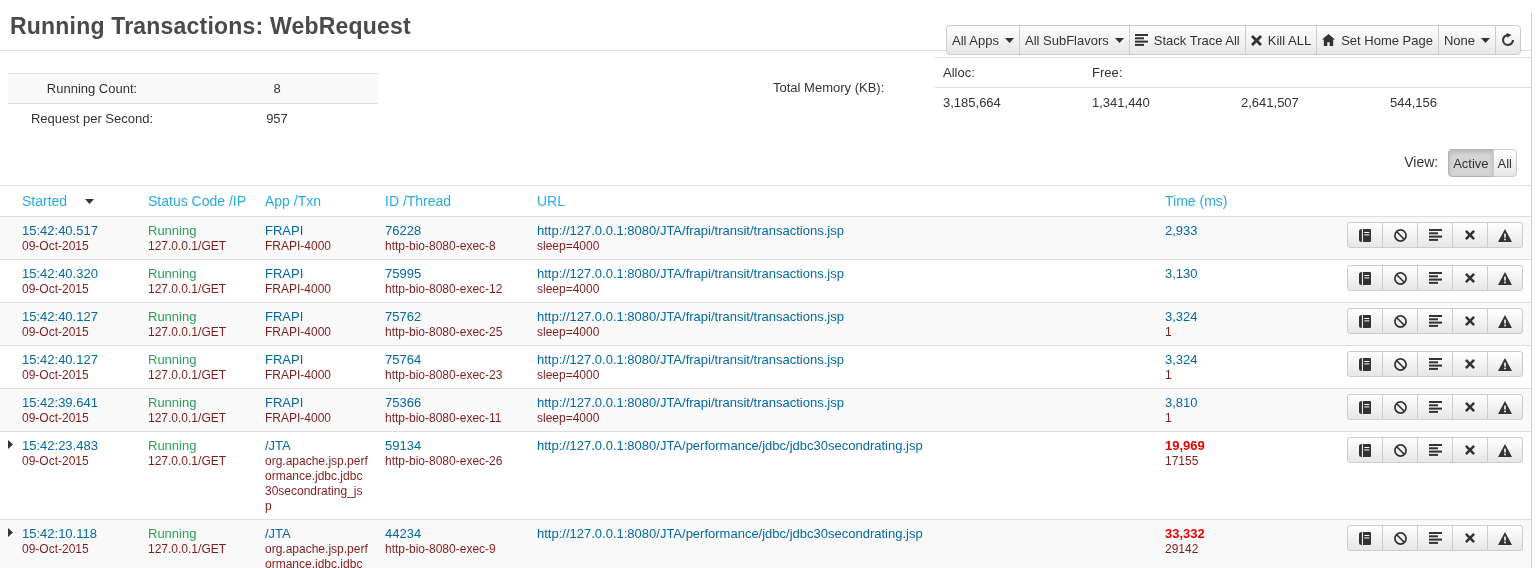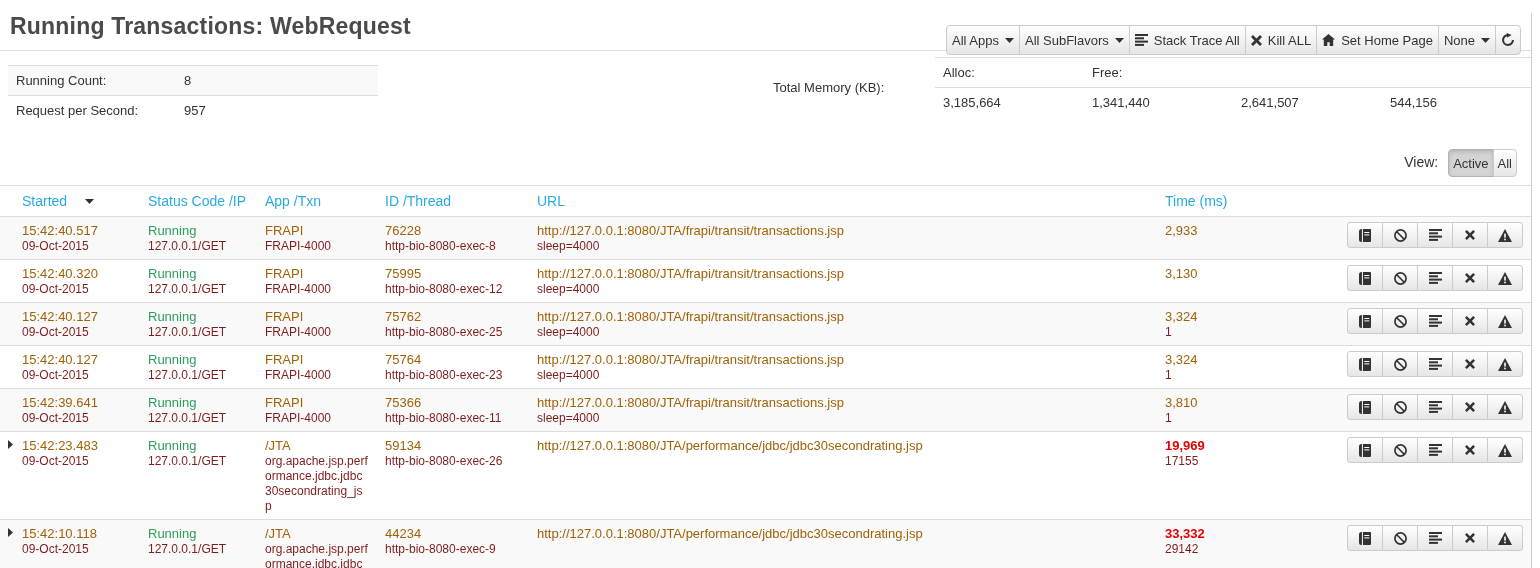--- a/index.html
+++ b/index.html
@@ -22,21 +22,21 @@
     display:inline-flex; align-items:center; gap:6px; height:30px; padding:0 5px;
     background:linear-gradient(#ffffff,#e6e6e6); border:1px solid #ccc; color:#333;
     font-size:13px; font-family:inherit; cursor:pointer; margin-left:-1px; white-space:nowrap;
   }
   .btn:first-child { border-radius:4px 0 0 4px; margin-left:0; }
   .btn:last-child { border-radius:0 4px 4px 0; }
   .btn svg { flex:0 0 auto; }
 
   
   .stats-zone { position:relative; height:66px; margin-top:6px; }
-  .stats-table { position:absolute; left:8px; top:8px; width:370px; border-collapse:collapse; }
+  .stats-table { position:absolute; left:8px; top:16px; width:370px; border-collapse:collapse;text-align:center; }
   .stats-table td { padding:7px 8px; border-top:1px solid #ddd; font-size:13px; }
   .stats-table tr:first-child { background:#f9f9f9; }
   .stats-table td.lbl { width:168px; }
 
   .memory { position:absolute; left:765px; right:0; top:0; display:flex; }
   .memory-label { width:170px; display:flex; align-items:center; padding-left:8px; }
   .memory-grid { flex:1; }
   .memory-row { display:flex; border-top:1px solid #ddd; }
   .memory-row > div { width:25%; padding:7px 8px; }
 
@@ -52,21 +52,21 @@
   
   table.main { width:100%; border-collapse:collapse; table-layout:fixed; }
   table.main th {
     color:#29abe2; font-weight:normal; font-size:14px; text-align:left;
     padding:7px 8px; border-top:1px solid #ddd; border-bottom:1px solid #ddd;
     white-space:nowrap; overflow:hidden;
   }
   table.main td { padding:5px 8px; border-top:1px solid #ddd; vertical-align:top; }
   table.main tbody tr:first-child td { border-top:none; }
   table.main tbody tr:nth-child(odd) { background:#f9f9f9; }
-  .cell-main { font-size:13px; line-height:17px; color:#a16207; }
+  .cell-main { font-size:13px; line-height:17px; color:#0369a1; }
   .cell-sub { font-size:12px; line-height:15px; color:#7f1d1d; }
   td.app-cell { padding-right:0; }
   td.app-cell .cell-sub { word-break:break-all; }
   td.exp-cell { padding:9px 0 0 6px; }
   .time-alert { color:#e60000; font-weight:bold; }
   .sort-caret { margin-left:18px; vertical-align:2px; }
 
   td.actions-cell { text-align:right; padding-right:60px; padding-top:4px; }
   .row-btns { display:inline-flex; }
   .icon-btn {

